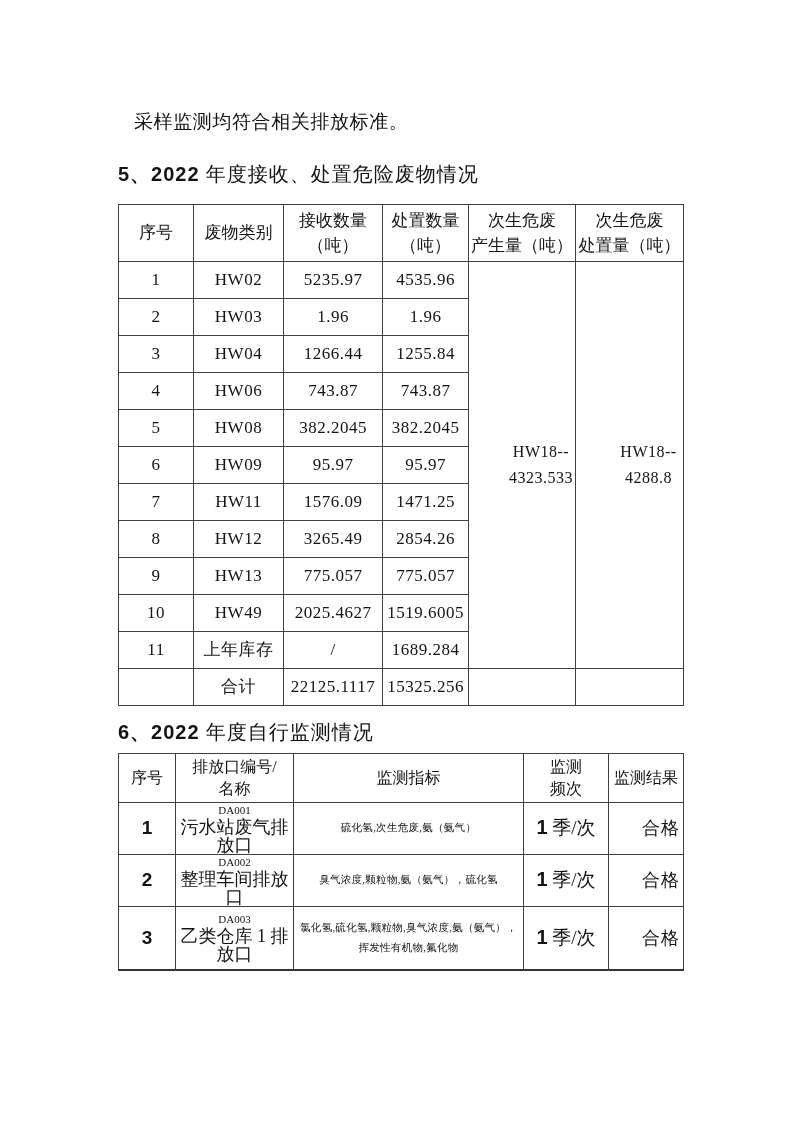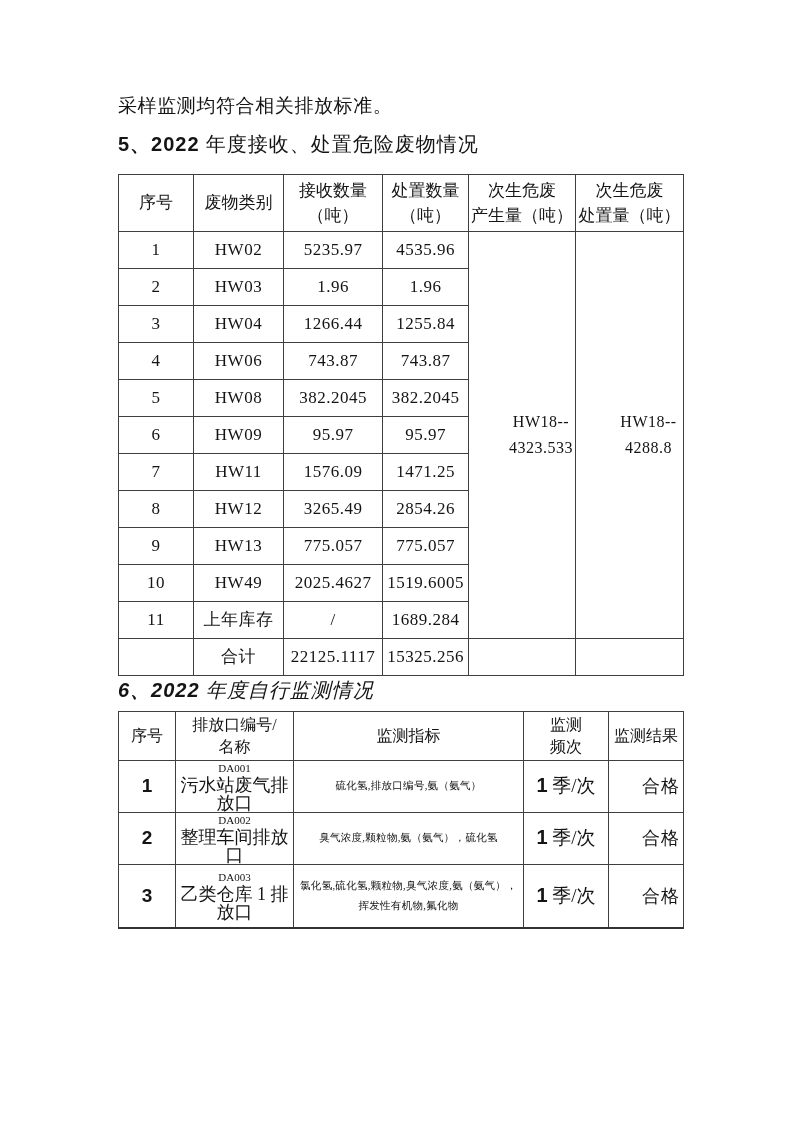--- a/index.html
+++ b/index.html
@@ -5,30 +5,30 @@
   html,body{margin:0;padding:0;}
   body{
     width:800px;height:1131px;background:#ffffff;
     font-family:"Liberation Serif","DejaVu Serif",serif;
     color:#141414;
   }
   .page{position:relative;width:800px;height:1131px;background:#fff;overflow:hidden;}
   .doc{position:absolute;left:118px;top:84px;width:566px;}
 
   p.body-line,p.body-par{
-    margin:0;font-size:19px;line-height:43.5px;letter-spacing:0.6px;
+    margin:16px;font-size:19px;line-height:43.5px;letter-spacing:0.6px;
     text-align:justify;text-justify:inter-ideograph;
   }
   .num-sans{font-family:"Liberation Sans","DejaVu Sans",sans-serif;font-weight:600;}
 
   h2.sec-title{
     margin:2px 0 0 0;font-size:20px;font-weight:400;line-height:28px;letter-spacing:1px;
   }
   h2.sec6{margin-top:0;}
-  .h6wrap{font-style:italic;}
+  .h6wrap{margin-top:12px;}
 
   table{border-collapse:collapse;table-layout:fixed;width:565px;}
   td,th{
     border:1px solid #3f3f3f;text-align:center;vertical-align:middle;
     padding:0 2px;font-weight:400;overflow:hidden;
   }
   .pre{white-space:pre-line;}
 
   
   table.t1{margin-top:16px;}
@@ -188,21 +188,21 @@
           <th class="pre">监测结果</th>
         </tr>
       </thead>
       <tbody>
         <tr>
           <td class="no">1</td>
           <td>
             <div class="code">DA001</div>
             <div class="oname">污水站废气排放口</div>
           </td>
-          <td class="ind">硫化氢,排放口编号,氨（氨气）</td>
+          <td class="ind">硫化氢,次生危废,氨（氨气）</td>
           <td class="freq"><span class="fnum">1</span> <span>季/次</span></td>
           <td class="res">合格</td>
         </tr>
         <tr>
           <td class="no">2</td>
           <td>
             <div class="code">DA002</div>
             <div class="oname">整理车间排放口</div>
           </td>
           <td class="ind">臭气浓度,颗粒物,氨（氨气），硫化氢</td>

